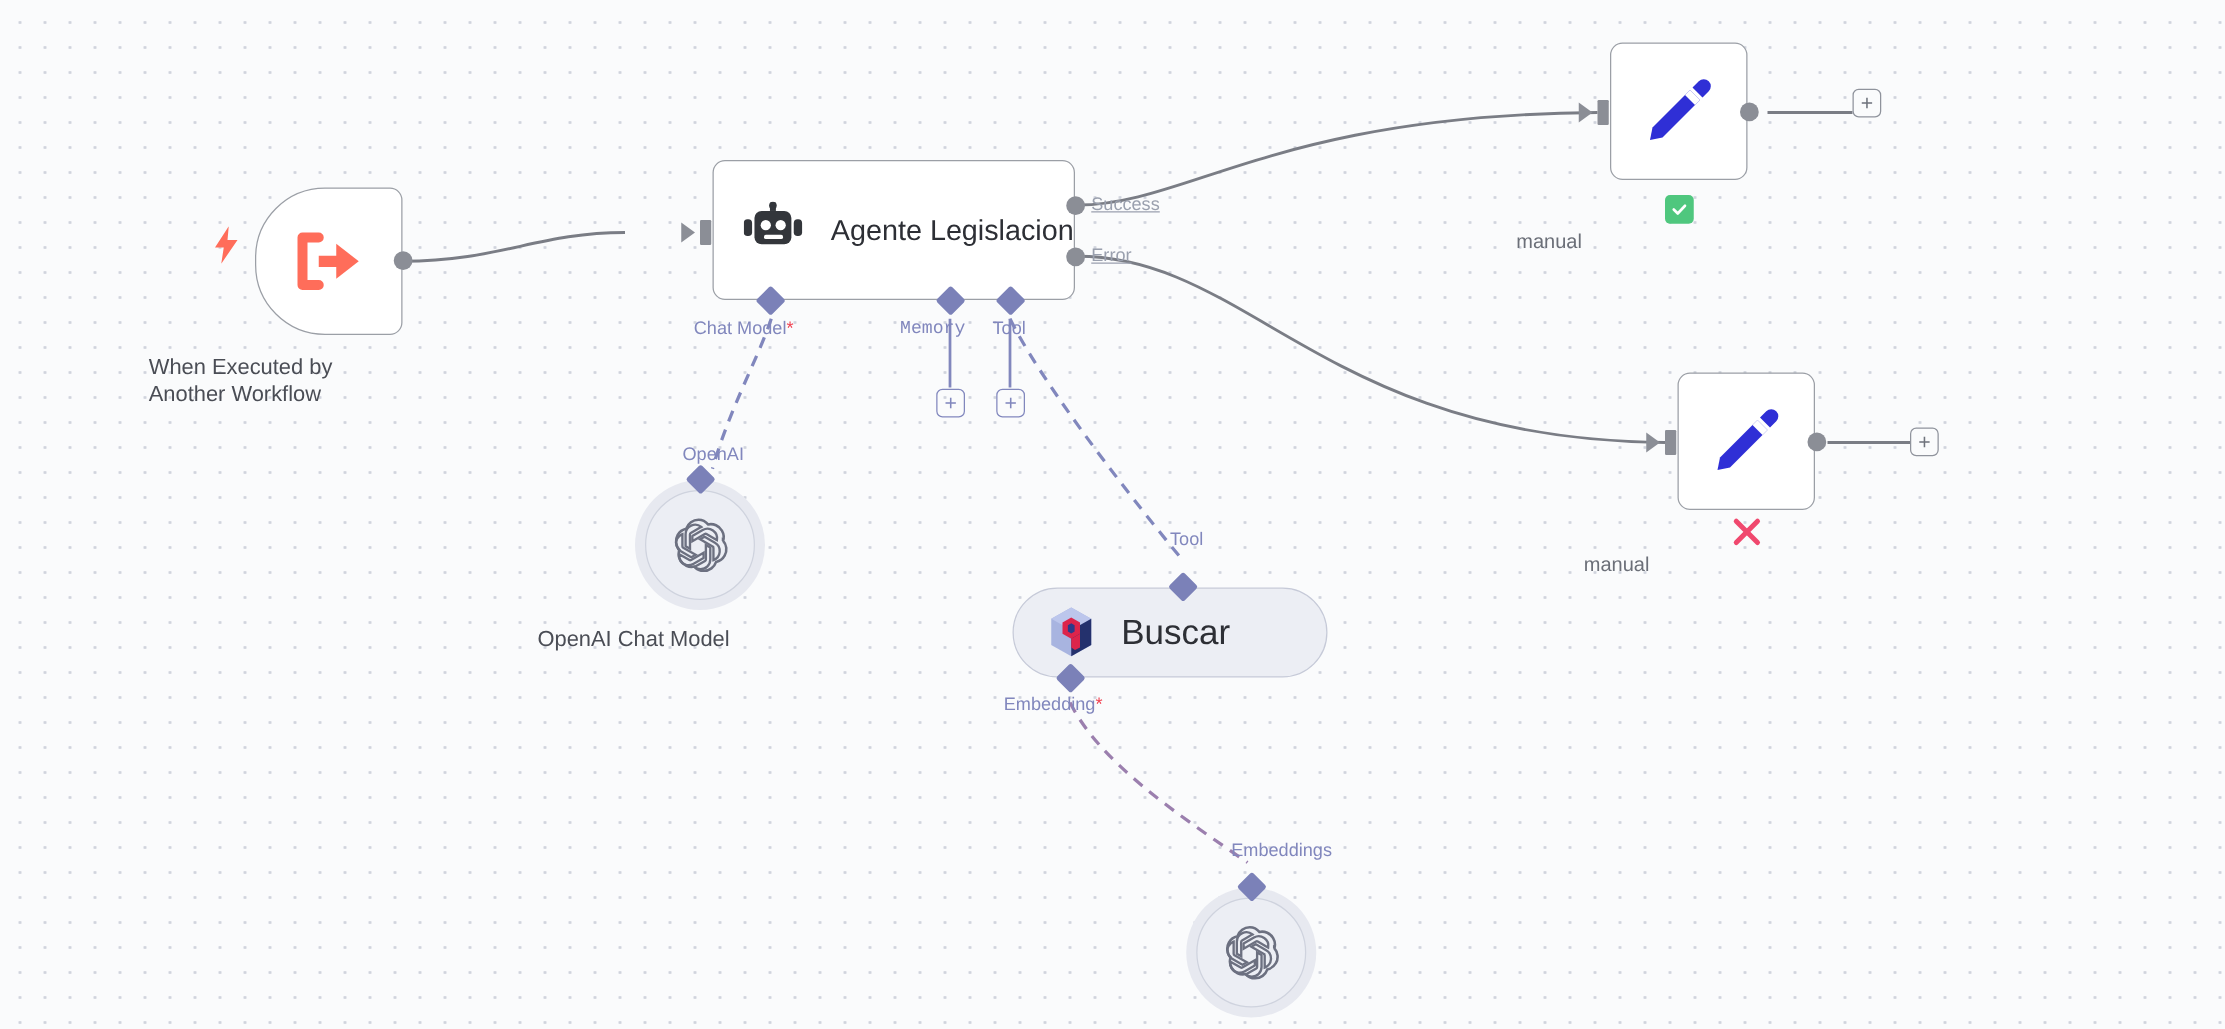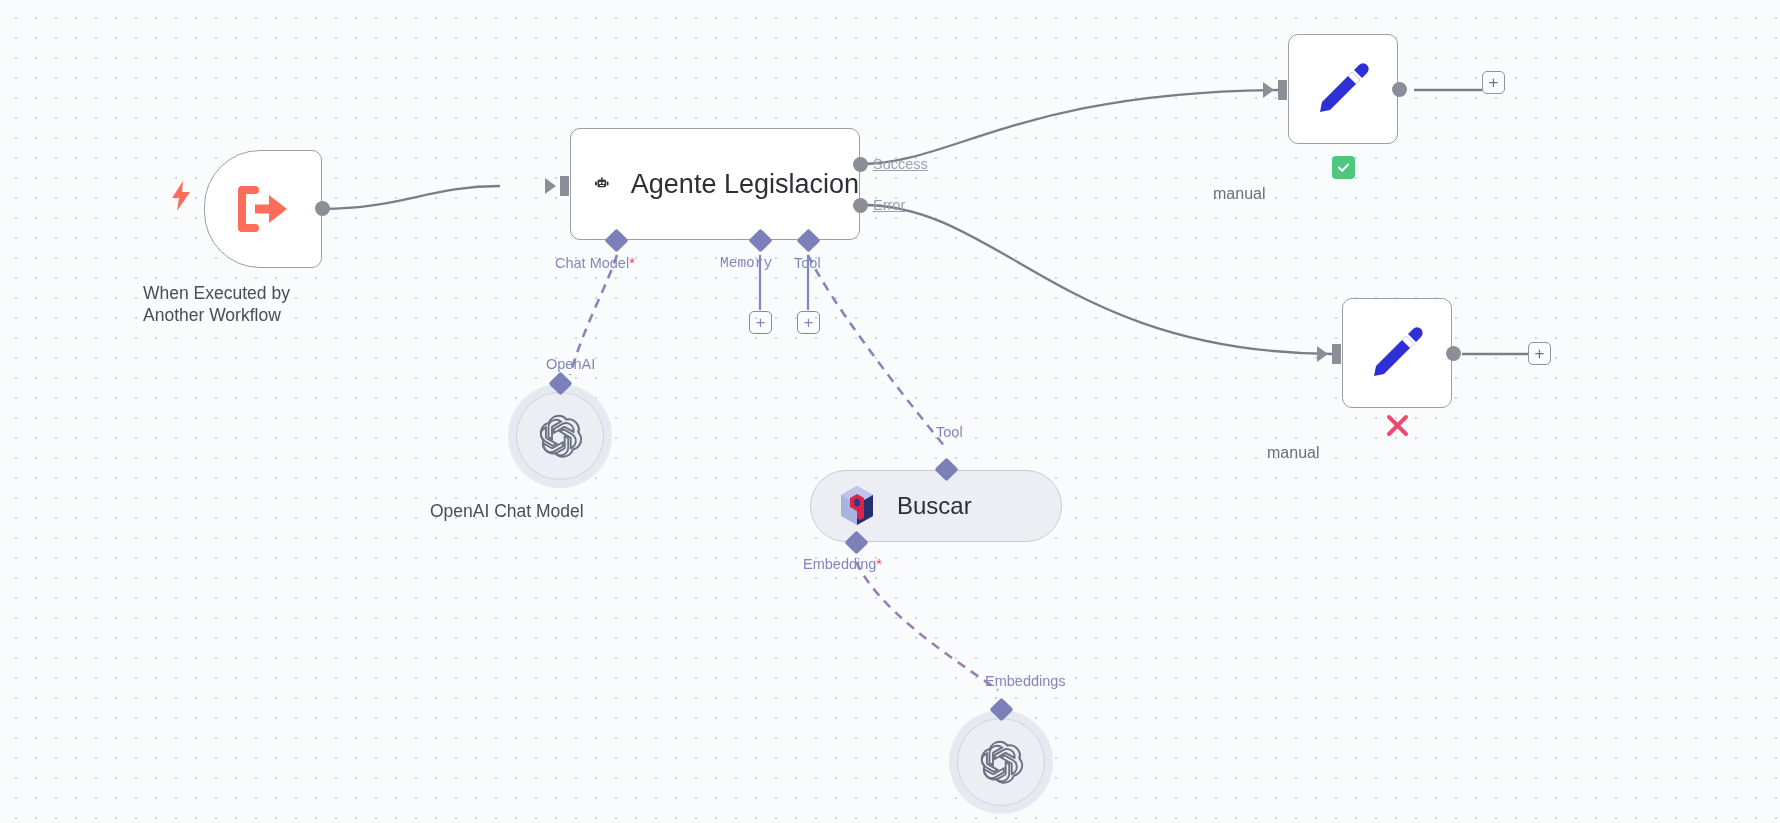--- a/index.html
+++ b/index.html
@@ -40,32 +40,32 @@
   
   .agent-box {
     width: 290px; height: 112px;
     background: #fff;
     border: 1.6px solid #9b9fa6;
     border-radius: 10px;
     display: flex; align-items: center;
     padding-left: 24px;
     gap: 22px;
   }
-  .agent-title { font-size: 27px; color: #2d2f35; white-space: nowrap; }
+  .agent-title { font-size: 23px; color: #2d2f35; white-space: nowrap; }
 
   
   .pill-box {
     width: 252px; height: 72px;
     background: #eceef4;
     border: 1.4px solid #c6cad8;
     border-radius: 36px;
     display: flex; align-items: center;
     padding-left: 26px; gap: 20px;
   }
-  .pill-title { font-size: 24px; color: #2d2f35; white-space: nowrap; }
+  .pill-title { font-size: 28px; color: #2d2f35; white-space: nowrap; }
 
   
   .circ-outer {
     width: 104px; height: 104px;
     border-radius: 50%;
     background: #e7e9f0;
     display: flex; align-items: center; justify-content: center;
   }
   .circ-inner {
     width: 88px; height: 88px; border-radius: 50%;
@@ -197,21 +197,21 @@
       </svg>
     </div>
     <div class="trigger-box">
       <svg width="56" height="52" viewBox="0 0 56 52">
         <path d="M20 7 L7 7 L7 45 L20 45" stroke="#ff6d5a" stroke-width="8" fill="none" stroke-linecap="round" stroke-linejoin="round"></path>
         <path d="M20 26 L42 26" stroke="#ff6d5a" stroke-width="9" stroke-linecap="butt"></path>
         <path d="M34 12 L52 26 L34 40 Z" fill="#ff6d5a"></path>
       </svg>
     </div>
     <div class="port-dot" style="left:111px; top:51px;"></div>
-    <div class="caption" style="top:132px; left:69px;">When Executed by
+    <div class="caption" style="top:132px; left:45px;">When Executed by
 Another Workflow</div>
   </div>
 
   <div class="node" style="left:570px; top:128px;">
 
     <div class="port-arrow" style="left:-25px; top:50px;"></div>
     <div class="port-in" style="left:-10px; top:48px;"></div>
 
     <div class="agent-box">
       <svg width="50" height="46" viewBox="0 0 50 46">

